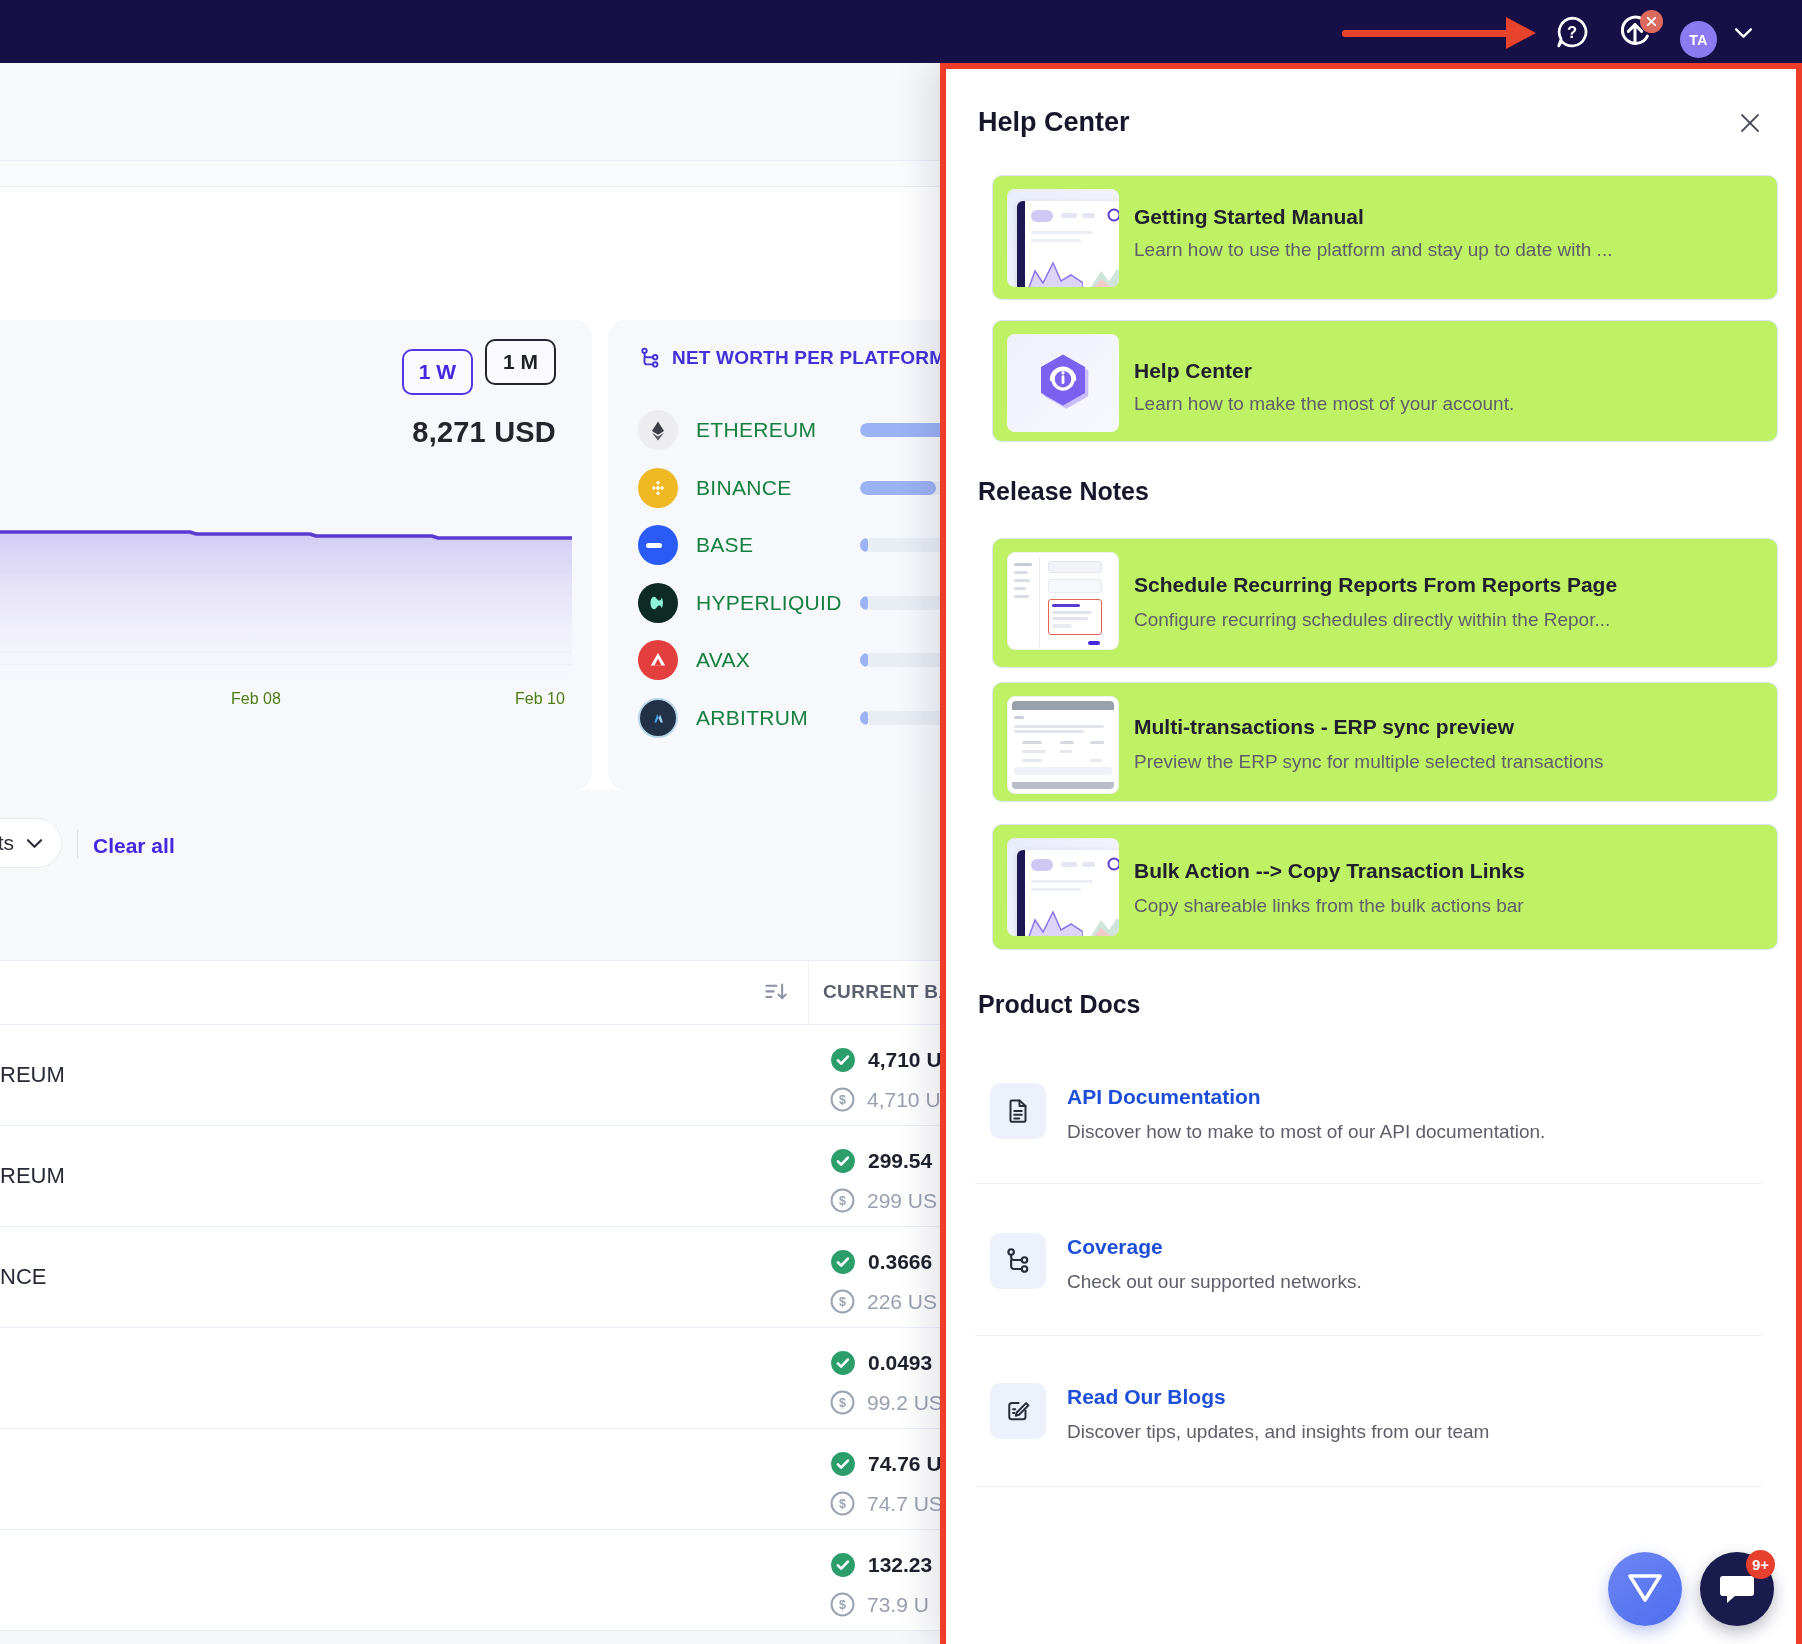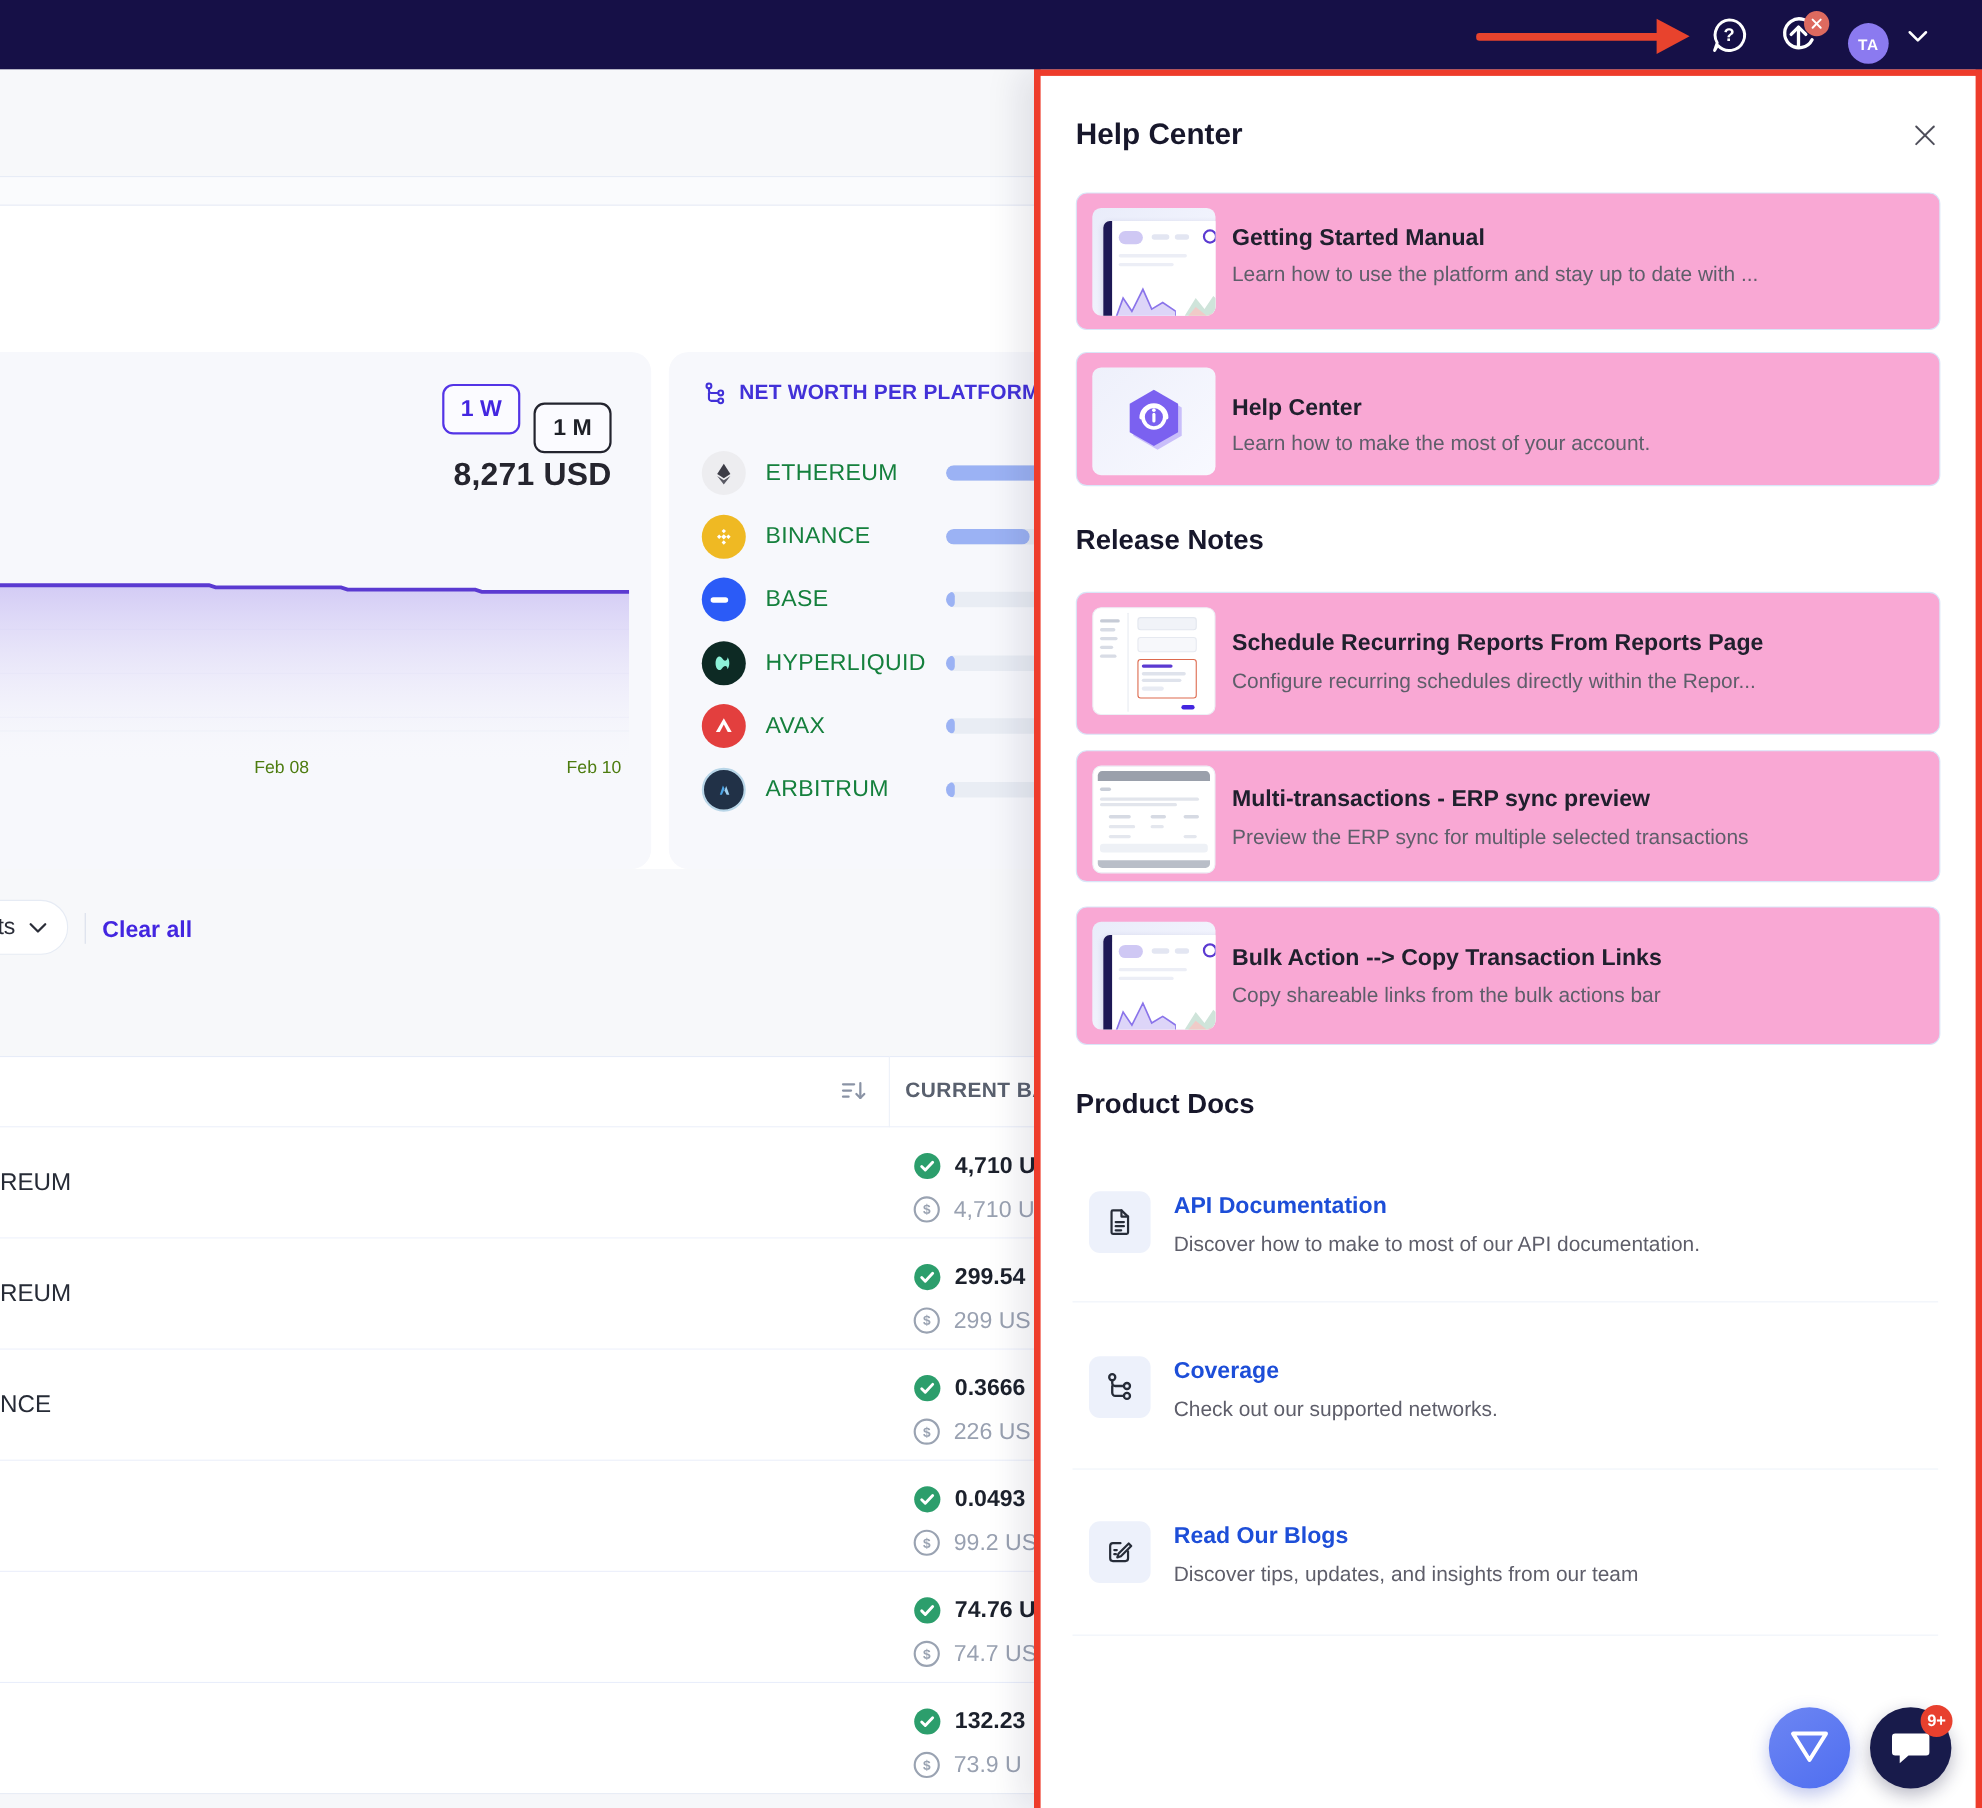--- a/index.html
+++ b/index.html
@@ -62,21 +62,21 @@
       font-size:22px;font-weight:500;color:#262b36;white-space:nowrap;}
   .bal-line{position:absolute;left:830px;display:flex;align-items:center;gap:12px;white-space:nowrap;}
   .bal-main{font-size:21px;font-weight:800;color:#1c212c;}
   .bal-fiat{font-size:21px;font-weight:500;color:#99a1b1;}
 
   
   .panel{position:absolute;left:940px;top:63px;width:862px;height:1581px;background:#fff;box-sizing:border-box;
       border-left:6px solid #ee3c2b;border-top:6px solid #ee3c2b;border-right:6px solid #ee3c2b;
       box-shadow:-14px 0 30px rgba(20,20,60,.10);z-index:5;}
   .panel-title{position:absolute;left:32px;top:38px;font-size:27px;font-weight:800;color:#17172b;}
-  .hc-card{position:absolute;left:32px;width:786px;background:#f9a8d4;border:1px solid #d9e6f8;border-radius:10px;box-sizing:border-box;cursor:pointer;}
+  .hc-card{position:absolute;left:46px;width:786px;background:#bef264;border:1px solid #d9e6f8;border-radius:10px;box-sizing:border-box;cursor:pointer;}
   .hc-title{position:absolute;left:141px;font-size:21px;font-weight:800;color:#20202e;white-space:nowrap;}
   .hc-desc{position:absolute;left:141px;font-size:19px;color:#5e5e6a;white-space:nowrap;}
   .sec-head{position:absolute;left:32px;font-size:25px;font-weight:800;color:#17172b;}
   .thumb{position:absolute;left:14px;top:13px;width:112px;height:98px;border-radius:8px;overflow:hidden;}
   .thumb.dash{background:linear-gradient(135deg,#e9ecfa,#f7f8ff);}
   .thumb.hexa{background:linear-gradient(135deg,#eef0fb,#f8f9ff);display:flex;align-items:center;justify-content:center;}
   .thumb.form{background:#fff;border:1px solid #edf0f6;box-sizing:border-box;}
   .thumb.tblm{background:#fff;border:1px solid #edf0f6;box-sizing:border-box;}
   .scr{position:absolute;left:10px;top:12px;right:-8px;bottom:-8px;background:#fff;border-radius:6px;box-shadow:0 2px 6px rgba(60,60,120,.18);}
   .scr .side{position:absolute;left:0;top:0;width:8px;height:100%;background:#1d1855;border-radius:6px 0 0 6px;}
@@ -99,21 +99,21 @@
 <body>
 
 <div class="app">
 
   <div class="band1"></div>
   <div class="band2"></div>
   <div class="band3"></div>
 
   <div class="card" style="left:-70px;top:320px;width:662px;height:470px;">
     <div class="range-btn active" style="left:472px;top:29px;">1 W</div>
-    <div class="range-btn inactive" style="left:555px;top:46px;">1 M</div>
+    <div class="range-btn inactive" style="left:555px;top:19px;">1 M</div>
     <div class="networth-value">8,271 USD</div>
 
     <svg class="abs" style="left:60px;top:150px;" width="582" height="230" viewBox="0 0 582 230">
       <defs>
         <linearGradient id="areaGrad" x1="0" y1="0" x2="0" y2="1">
           <stop offset="0" stop-color="#b5a6ef" stop-opacity="0.55"></stop>
           <stop offset="0.75" stop-color="#d9d2f7" stop-opacity="0.08"></stop>
           <stop offset="1" stop-color="#ffffff" stop-opacity="0"></stop>
         </linearGradient>
       </defs>

